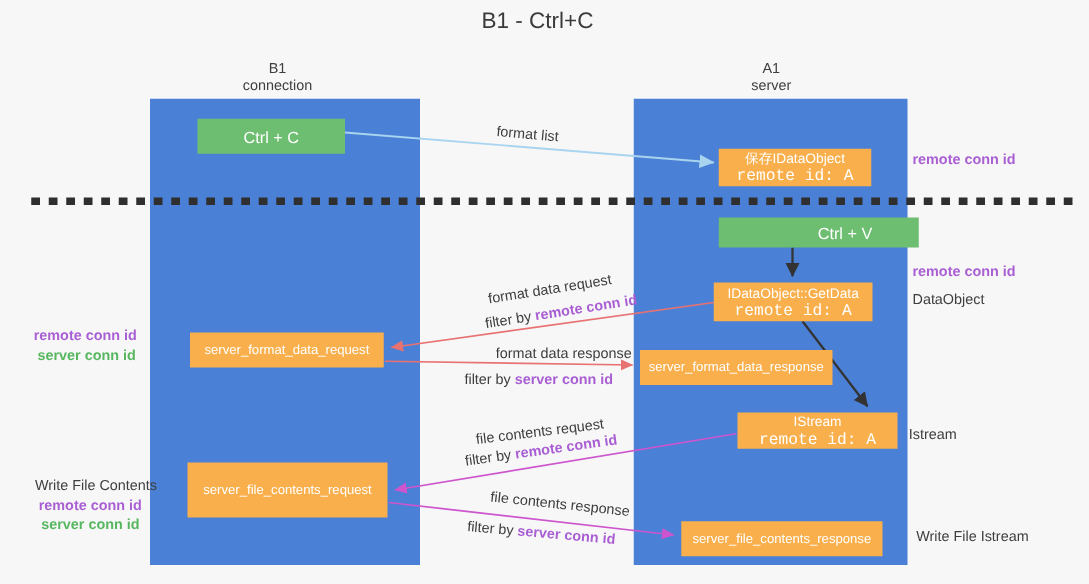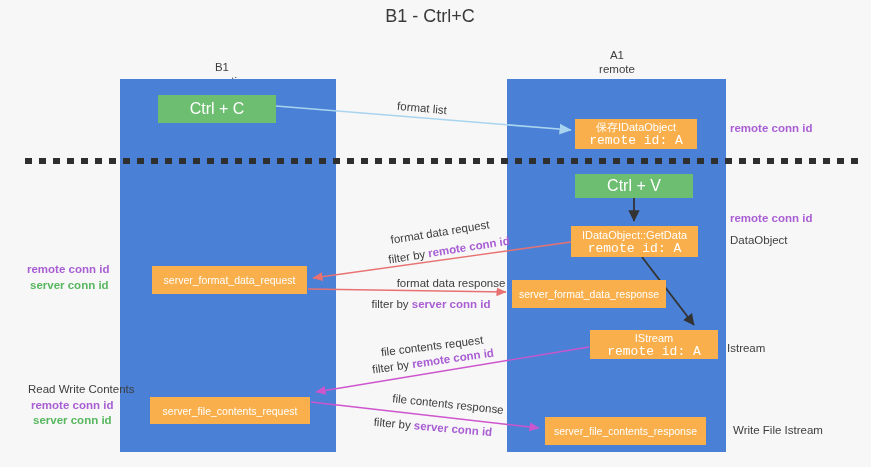--- a/index.html
+++ b/index.html
@@ -7,21 +7,21 @@
     width:871px;height:467px;position:relative;overflow:hidden;
     background:#f7f7f8;
     font-family:"Liberation Sans","DejaVu Sans",sans-serif;
     color:#3d3d3d;
   }
   .lane{position:absolute;background:var(--lane-blue);}
   .node{
     position:absolute;display:flex;flex-direction:column;align-items:center;justify-content:center;
     color:#ffffff;text-align:center;white-space:nowrap;
   }
-  .node.green{background:var(--node-green);font-size:16px;}
+  .node.green{background:var(--node-green);font-size:13px;}
   .node.orange{background:var(--node-orange);}
   .node .l1{font-size:11px;line-height:13px;}
   .node .l2{font-size:13px;line-height:13px;font-family:Liberation Mono, monospace;}
   .node.single{font-size:10.5px;}
   .title{
     position:absolute;left:330px;top:7px;width:200px;text-align:center;
     font-size:18px;line-height:19px;color:#3a3a3a;
   }
   .colhdr{position:absolute;width:124px;text-align:center;font-size:11.5px;line-height:14px;color:#3e3e3e;}
   .elabel{
@@ -34,27 +34,27 @@
   .ann.green{color:var(--text-green);font-weight:bold;}
   svg.overlay{position:absolute;left:0;top:0;pointer-events:none;}
 </style>
 </head>
 <body>
 
 <div class="title">
   <div>B1 - Ctrl+C</div>
 </div>
 
-<div class="colhdr" style="left:160px;top:48px;margin-top:12px;">
+<div class="colhdr" style="left:160px;top:48px;">
   <div>B1</div>
   <div>connection</div>
 </div>
 <div class="colhdr" style="left:555px;top:48px;">
   <div>A1</div>
-  <div>remote</div>
+  <div>server</div>
 </div>
 
 <div class="lane" style="left:120px;top:79px;width:216px;height:373px;"></div>
 <div class="lane" style="left:507px;top:79px;width:219px;height:373px;"></div>
 
 <svg class="overlay" width="871" height="467" viewBox="0 0 871 467">
   <defs>
     <marker id="m-blue" viewBox="0 0 10 10" refX="8.5" refY="5" markerWidth="9" markerHeight="9" orient="auto">
       <path d="M0,1 L9,5 L0,9 z" style="fill:var(--arrow-light-blue)"></path>
     </marker>
@@ -82,21 +82,21 @@
 
 <div class="node green" style="left:158px;top:95px;width:118px;height:28px;">
   <span>Ctrl + C</span>
 </div>
 
 <div class="node orange" style="left:575px;top:119px;width:122px;height:30px;">
   <div class="l1">保存IDataObject</div>
   <div class="l2">remote id: A</div>
 </div>
 
-<div class="node green" style="left:575px;top:174px;width:118px;height:24px;">
+<div class="node green" style="left:575px;top:174px;width:118px;height:24px;padding-left:42px;">
   <span>Ctrl + V</span>
 </div>
 
 <div class="node orange" style="left:571px;top:226px;width:127px;height:31px;">
   <div class="l1">IDataObject::GetData</div>
   <div class="l2">remote id: A</div>
 </div>
 
 <div class="node orange single" style="left:152px;top:266px;width:155px;height:28px;">
   <span>server_format_data_request</span>
@@ -104,21 +104,21 @@
 
 <div class="node orange single" style="left:512px;top:280px;width:154px;height:28px;">
   <span>server_format_data_response</span>
 </div>
 
 <div class="node orange" style="left:590px;top:330px;width:128px;height:29px;">
   <div class="l1">IStream</div>
   <div class="l2">remote id: A</div>
 </div>
 
-<div class="node orange single" style="left:150px;top:397px;width:160px;height:27px;">
+<div class="node orange single" style="left:150px;top:370px;width:160px;height:44px;">
   <span>server_file_contents_request</span>
 </div>
 
 <div class="node orange single" style="left:545px;top:417px;width:161px;height:28px;justify-content:center;">
   <span>server_file_contents_response</span>
 </div>
 
 <div class="elabel" style="left:422px;top:108px;transform:translate(-50%,-50%) rotate(5deg);">
   <span>format list</span>
 </div>
@@ -152,15 +152,15 @@
 </div>
 
 <div class="ann purple" style="left:730px;top:122px;">remote conn id</div>
 <div class="ann purple" style="left:730px;top:212px;">remote conn id</div>
 <div class="ann" style="left:730px;top:234px;">DataObject</div>
 <div class="ann" style="left:727px;top:342px;">Istream</div>
 <div class="ann" style="left:733px;top:424px;">Write File Istream</div>
 
 <div class="ann purple" style="left:27px;top:263px;">remote conn id</div>
 <div class="ann green" style="left:30px;top:279px;">server conn id</div>
-<div class="ann" style="left:28px;top:383px;">Read Write Contents</div>
+<div class="ann" style="left:28px;top:383px;">Write File Contents</div>
 <div class="ann purple" style="left:31px;top:399px;">remote conn id</div>
 <div class="ann green" style="left:33px;top:414px;">server conn id</div>
 
 </body></html>

